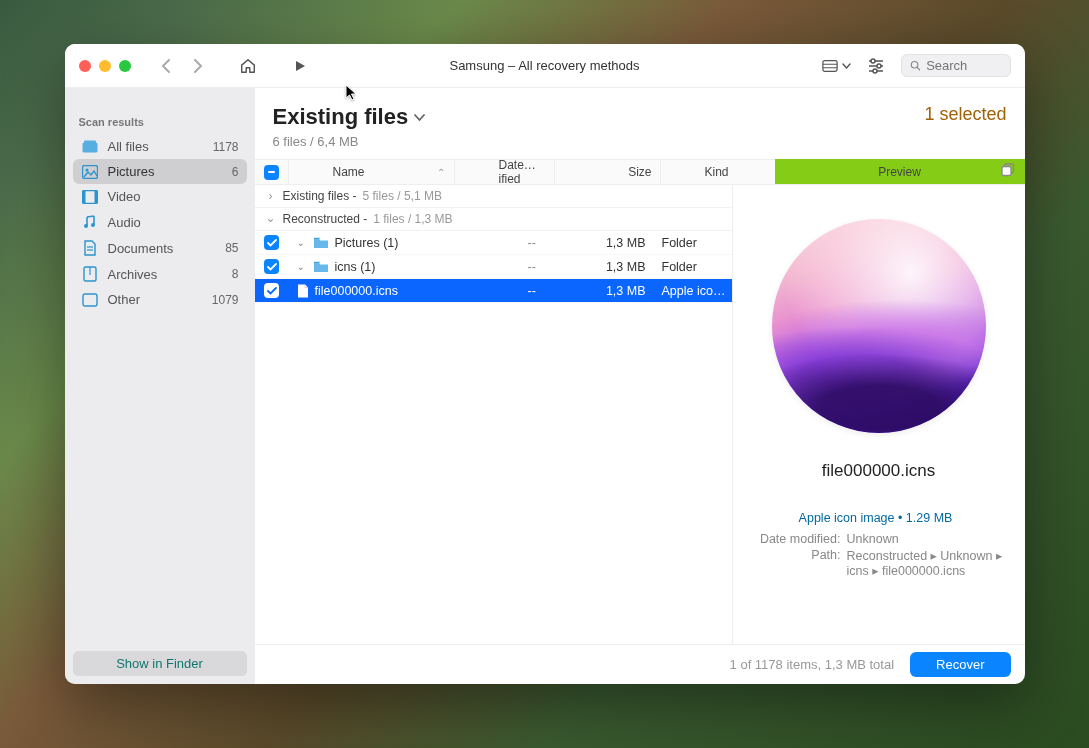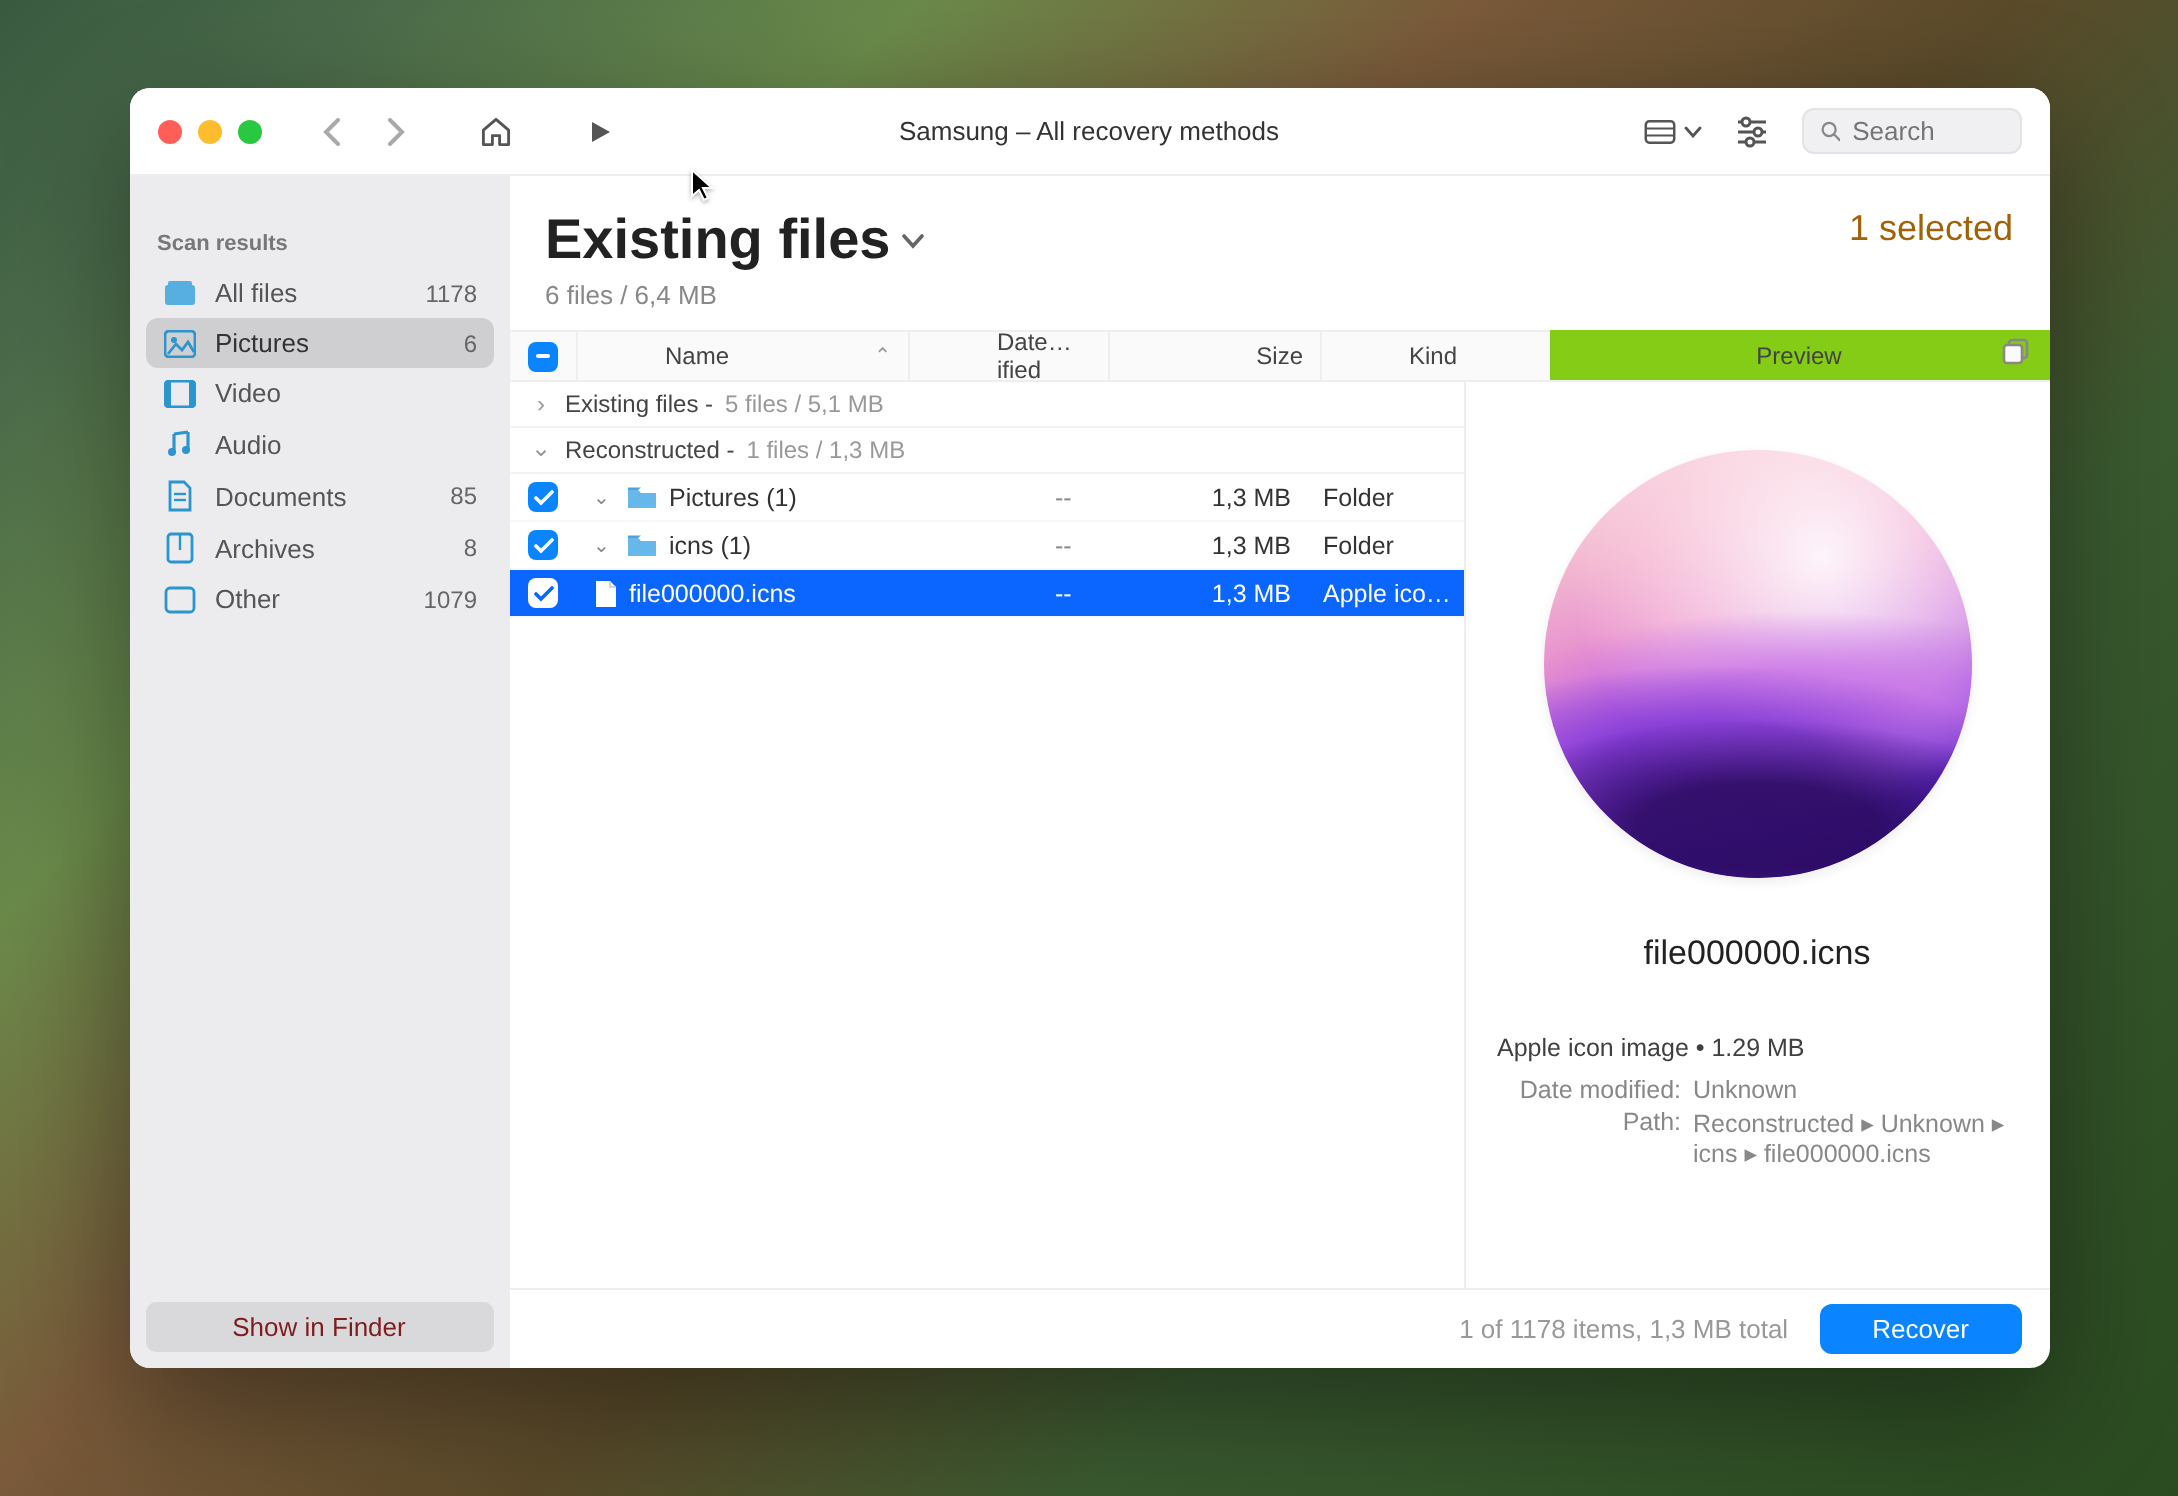--- a/index.html
+++ b/index.html
@@ -71,30 +71,30 @@
     padding:5px 8px; border-radius:6px; cursor:pointer; color:#555;
   }
   .sb-item.active { background: rgba(0,0,0,0.12); color:#333;}
   .sb-item .sb-icon { width:18px; display:flex; justify-content:center; }
   .sb-item .sb-label { flex:1; font-size:13px;}
   .sb-item .sb-count { font-size:12px; color:#666; }
   .sb-icon svg { fill:#2b95cd; }
   .sb-footer { margin-top:auto; padding:8px; }
   .show-finder-btn {
     width:100%; background:rgba(0,0,0,0.08); border:none; border-radius:5px;
-    padding:5px 0; font-size:13px; color:#7f1d1d; cursor:pointer;
+    padding:5px 0; font-size:13px; color:#0f766e; cursor:pointer;
   }
   
   .content { flex:1; display:flex; flex-direction:column; min-width:0; }
   .content-header {
     display:flex; align-items:flex-start; padding:16px 18px 10px 18px;
   }
   .title-block { display:flex; flex-direction:column; gap:4px; }
   .title-row { display:flex; align-items:center; gap:6px; }
-  .title { font-size:28px; font-weight:700; color:#222; }
+  .title { font-size:22px; font-weight:700; color:#222; }
   .subtitle { font-size:13px; color:#888; }
   .selected-link { margin-left:auto; font-size:18px; color:#a16207; text-align:center; }
   
   .table-head {
     display:flex; align-items:center; height:26px;
     border-top:1px solid #eee; border-bottom:1px solid #eee;
     font-size:12px; color:#444;
     background:#fafafa;
     gap:36px;
   }
@@ -156,21 +156,21 @@
     box-shadow:0 2px 6px rgba(0,0,0,0.08);
   }
   .preview-circle::before{
     content:""; position:absolute; inset:0; border-radius:50%;
     background:
       radial-gradient(ellipse 140% 50% at 50% 88%, rgba(40,10,90,0.85) 20%, transparent 50%),
       radial-gradient(ellipse 140% 45% at 40% 72%, rgba(120,50,210,0.8) 18%, transparent 48%),
       radial-gradient(ellipse 150% 45% at 60% 58%, rgba(200,110,230,0.75) 15%, transparent 45%);
   }
   .preview-name { margin-top:28px; font-size:17px; color:#222; }
-  .preview-sub { margin-top:30px; text-align:left; width:100%; font-size:12.5px; color:#404040; padding-right:6px;}
+  .preview-sub { margin-top:30px; text-align:center; width:100%; font-size:12.5px; color:#0369a1; padding-right:6px;}
   .meta { margin-top:6px; width:100%; font-size:12.5px; }
   .meta-row { display:flex; gap:6px; padding:1px 6px;}
   .meta-label { width:86px; text-align:right; color:#888;}
   .meta-val { flex:1; color:#888; word-break:break-word;}
   
   .statusbar {
     height:40px; border-top:1px solid #eee; display:flex; align-items:center;
     padding:0 14px; gap:16px;
   }
   .status-text { margin-left:auto; font-size:13px; color:#999;}

